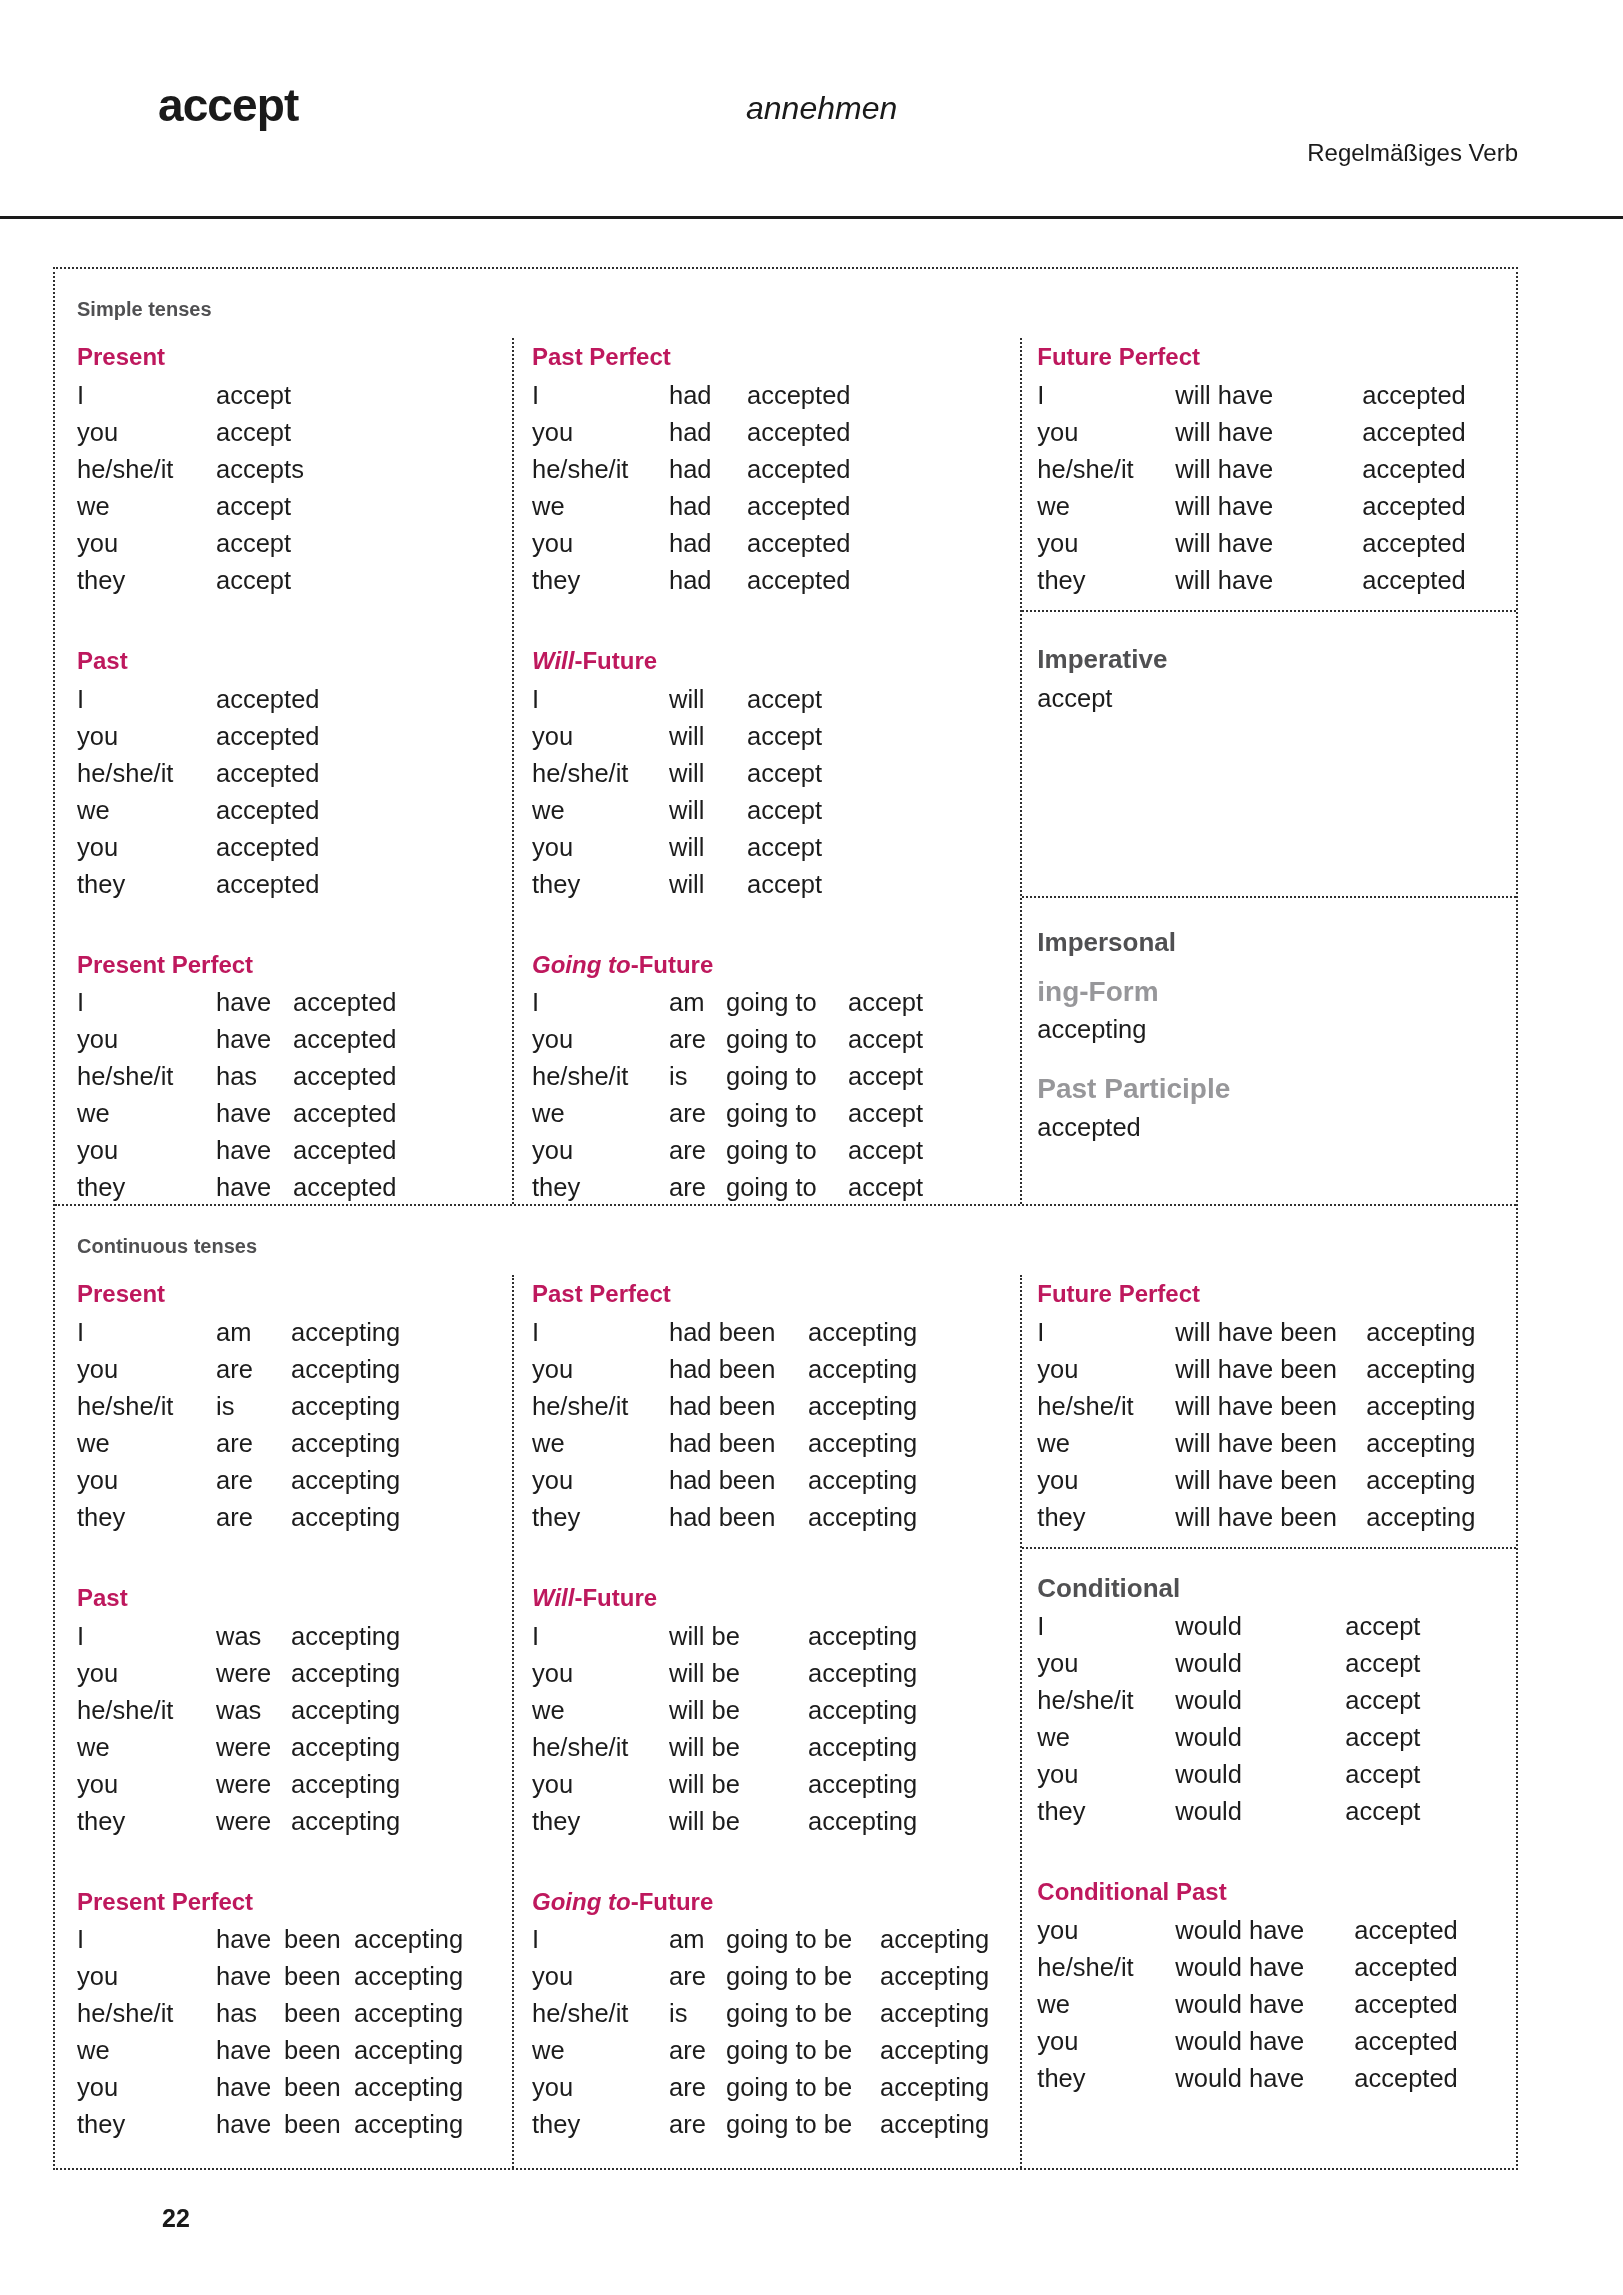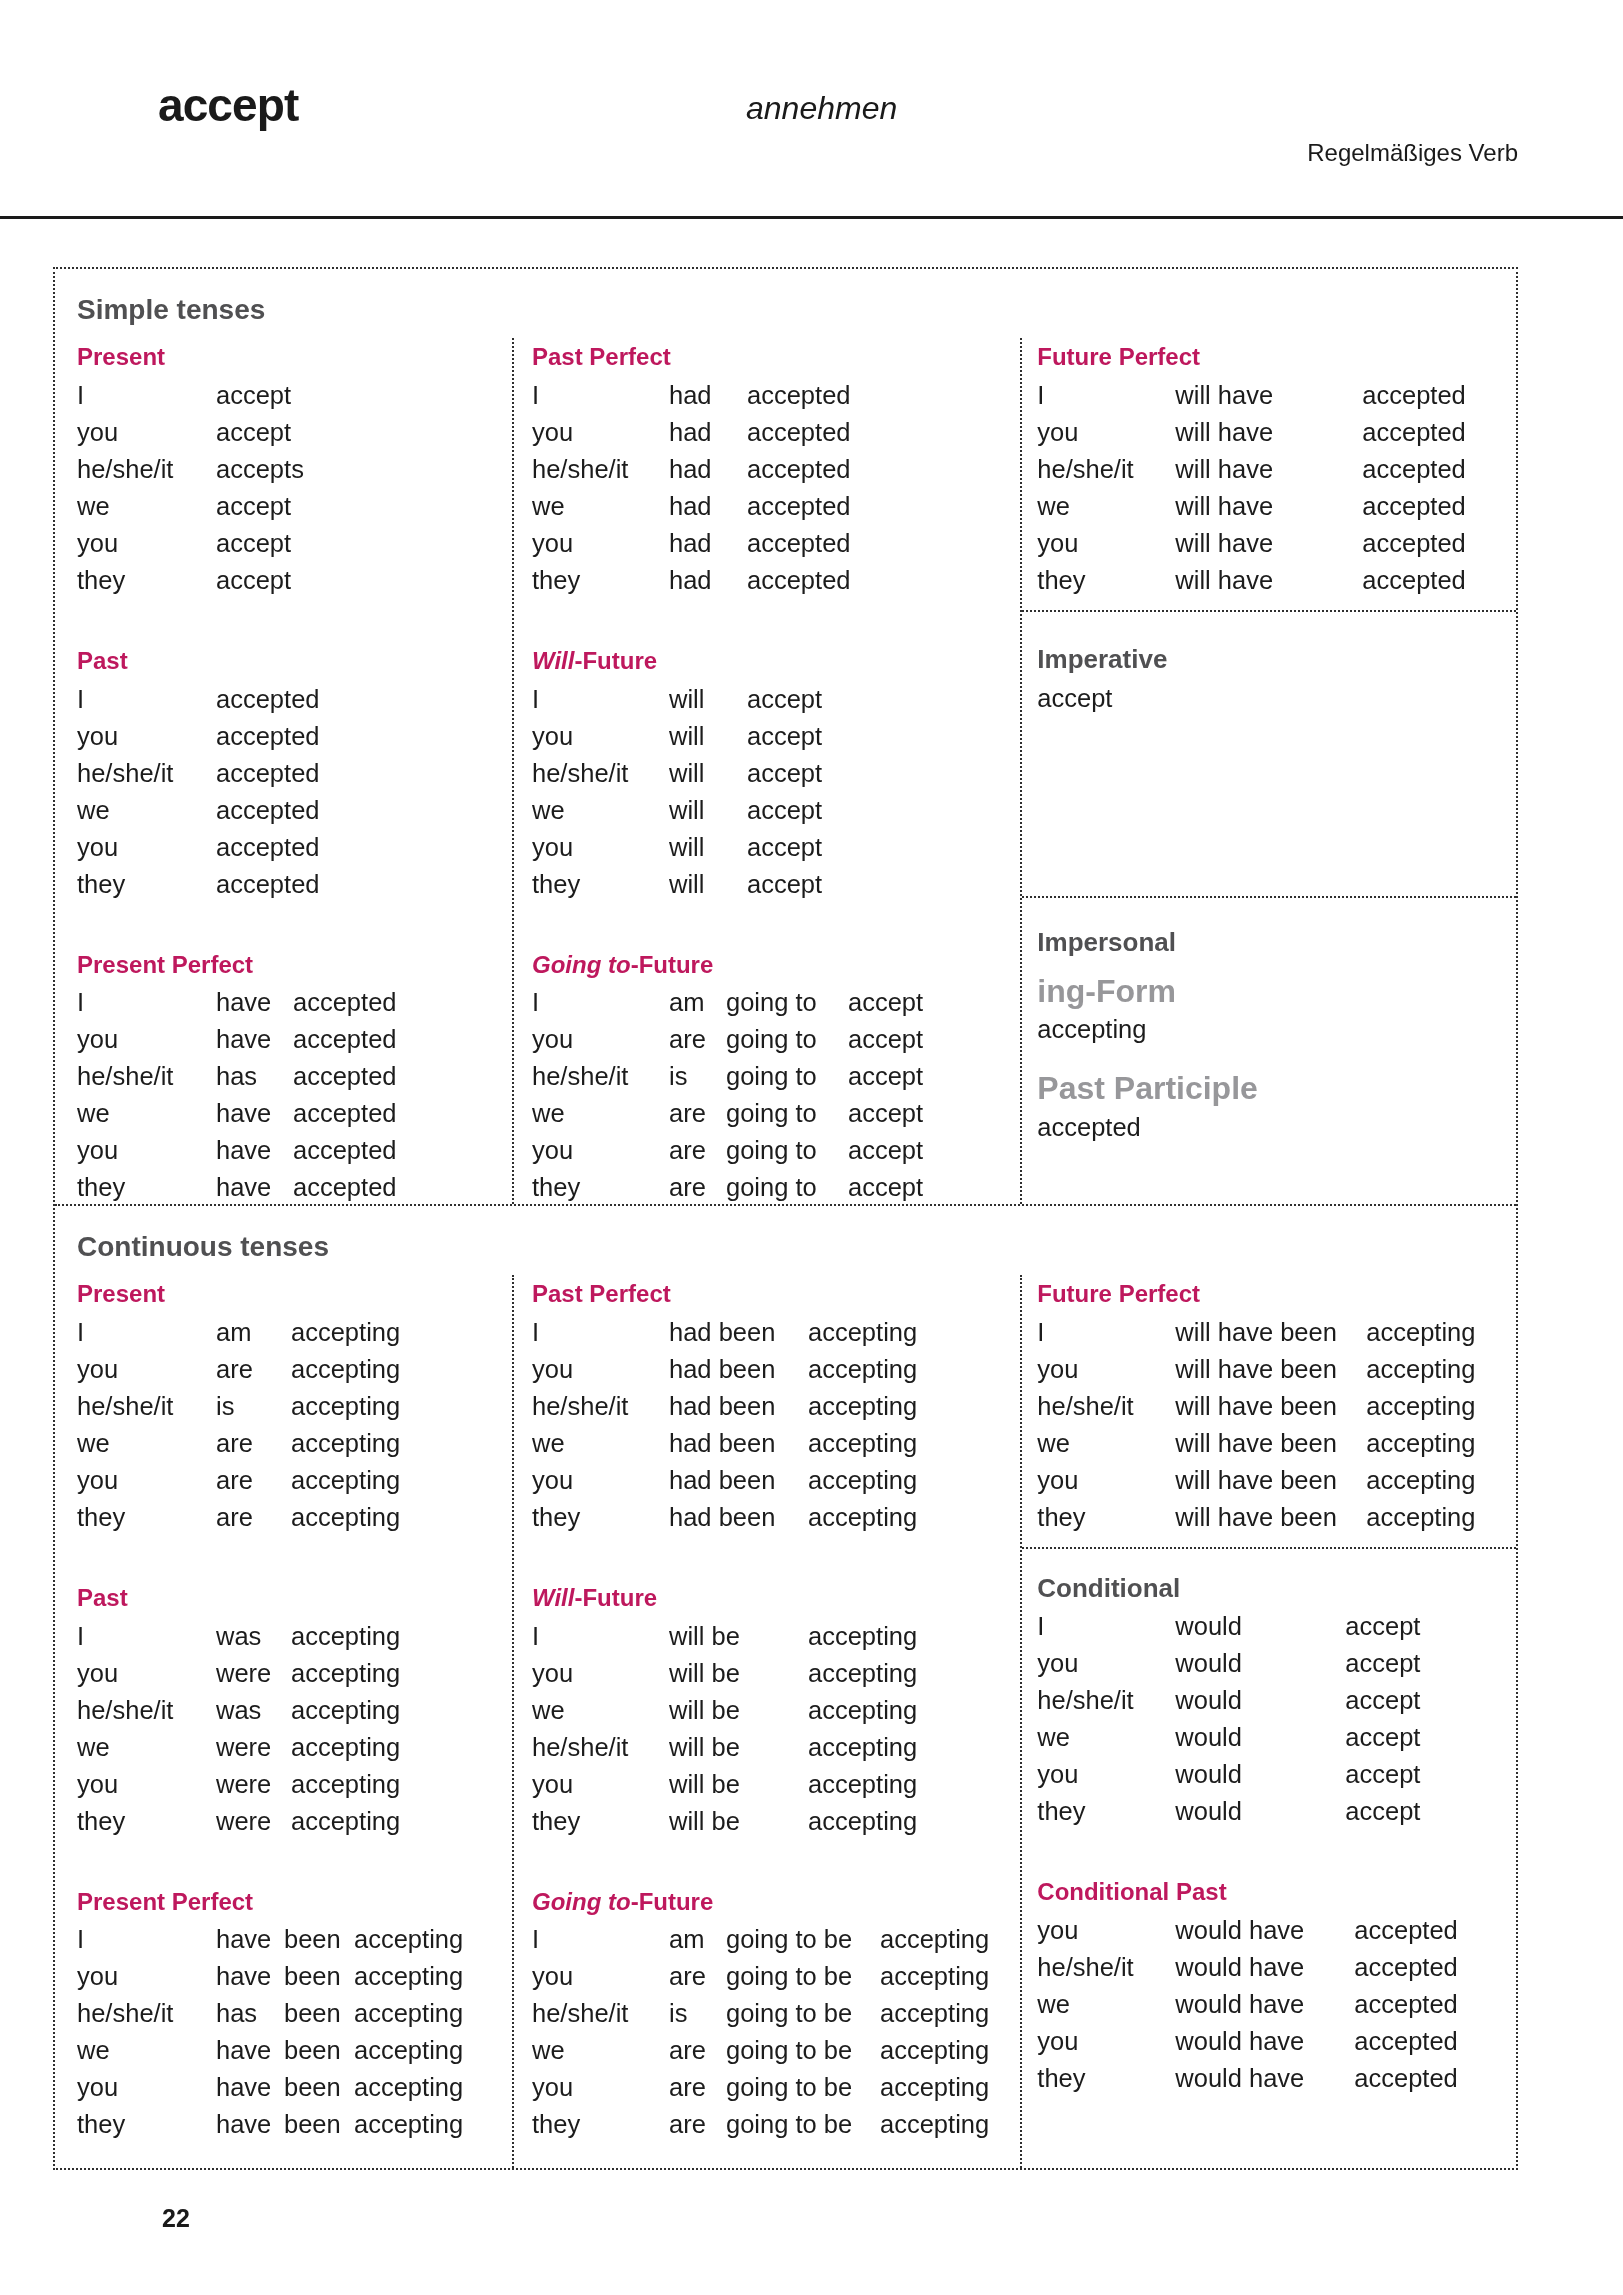--- a/index.html
+++ b/index.html
@@ -19,21 +19,21 @@
   }
   .rule{position:absolute;left:0;top:216px;width:1623px;height:3.4px;background:#1a1a1a;}
   .box{
     position:absolute;left:53px;top:267px;width:1465px;height:1903px;
     border:2.6px dotted #2e2e2e;box-sizing:border-box;display:flex;flex-direction:column;
   }
   .sec{display:flex;flex-direction:column;box-sizing:border-box;}
   .sec-simple{height:937px;border-bottom:2.6px dotted #2e2e2e;}
   .sec-cont{flex:1;min-height:0;}
   h2.sec-heading{
-    margin:22px 0 10.2px 22px;font-size:28px;line-height:37px;font-weight:bold;color:#505052;
+    margin:22px 0 10.2px 22px;font-size:20px;line-height:37px;font-weight:bold;color:#505052;
   }
   .sec-cont h2.sec-heading{margin-top:22px;}
   .cols{flex:1;min-height:0;display:flex;align-items:stretch;}
   .col{display:flex;flex-direction:column;box-sizing:border-box;}
   .col0{width:457px;padding-left:22px;}
   .col1{width:508px;border-left:2.6px dotted #2e2e2e;padding-left:18px;}
   .col2{flex:1;border-left:2.6px dotted #2e2e2e;}
   .cell{box-sizing:border-box;overflow:hidden;}
   .col2 .cell{padding-left:15.3px;}
   .cell + .cell{border-top:2.6px dotted #2e2e2e;}
@@ -41,21 +41,21 @@
   .block + .block{margin-top:43px;}
   .tense-label{
     font-size:24px;line-height:37px;font-weight:bold;color:#be185d;margin-bottom:1.7px;
     white-space:nowrap;
   }
   .tense-label.dark{color:#505052;font-size:26px;}
   .tense-label .it{font-style:italic;}
   .row{line-height:37px;font-size:25.5px;white-space:nowrap;}
   .row .c{display:inline-block;vertical-align:top;}
   .sublabel{
-    font-size:32px;line-height:37px;font-weight:bold;color:#97979a;margin-top:12px;
+    font-size:28px;line-height:37px;font-weight:bold;color:#97979a;margin-top:12px;
     white-space:nowrap;
   }
   .sublabel + .row{margin-top:1.7px;}
   .sublabel.second{margin-top:22px;}
   .pagenum{position:absolute;left:162px;top:2204px;font-size:25px;font-weight:bold;color:#1a1a1a;}
 </style>
 </head>
 <body>
 
 <div>

